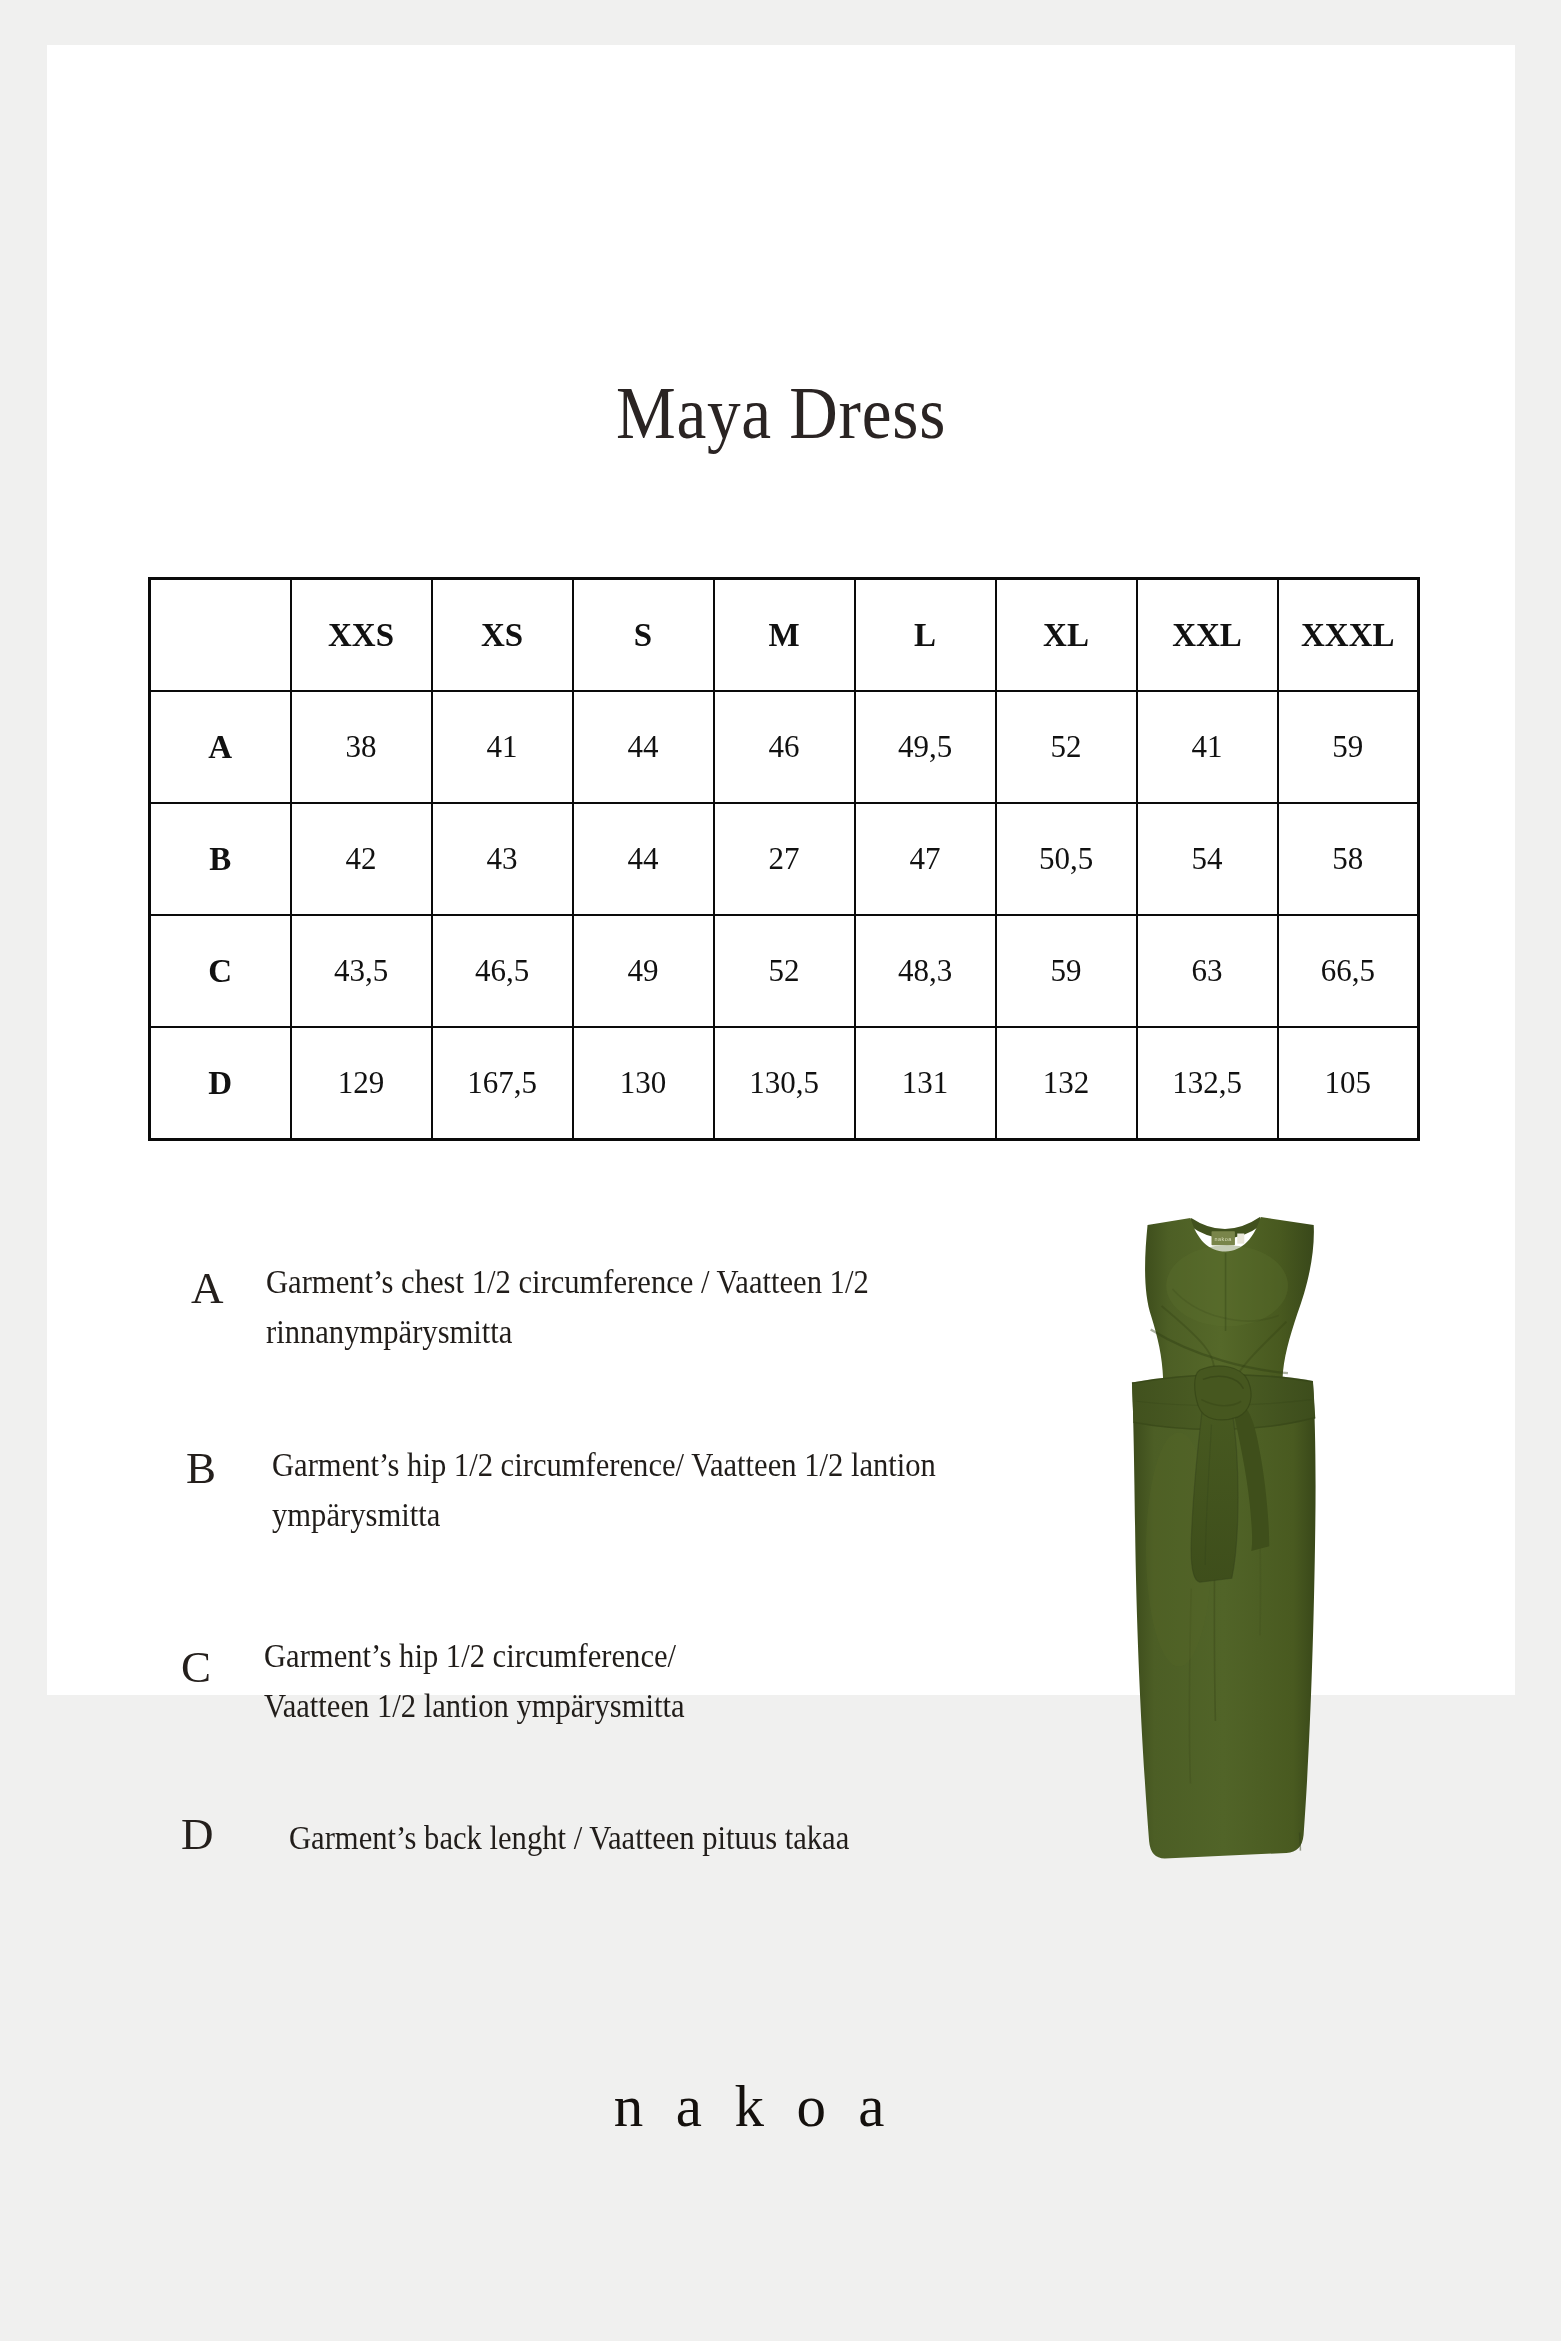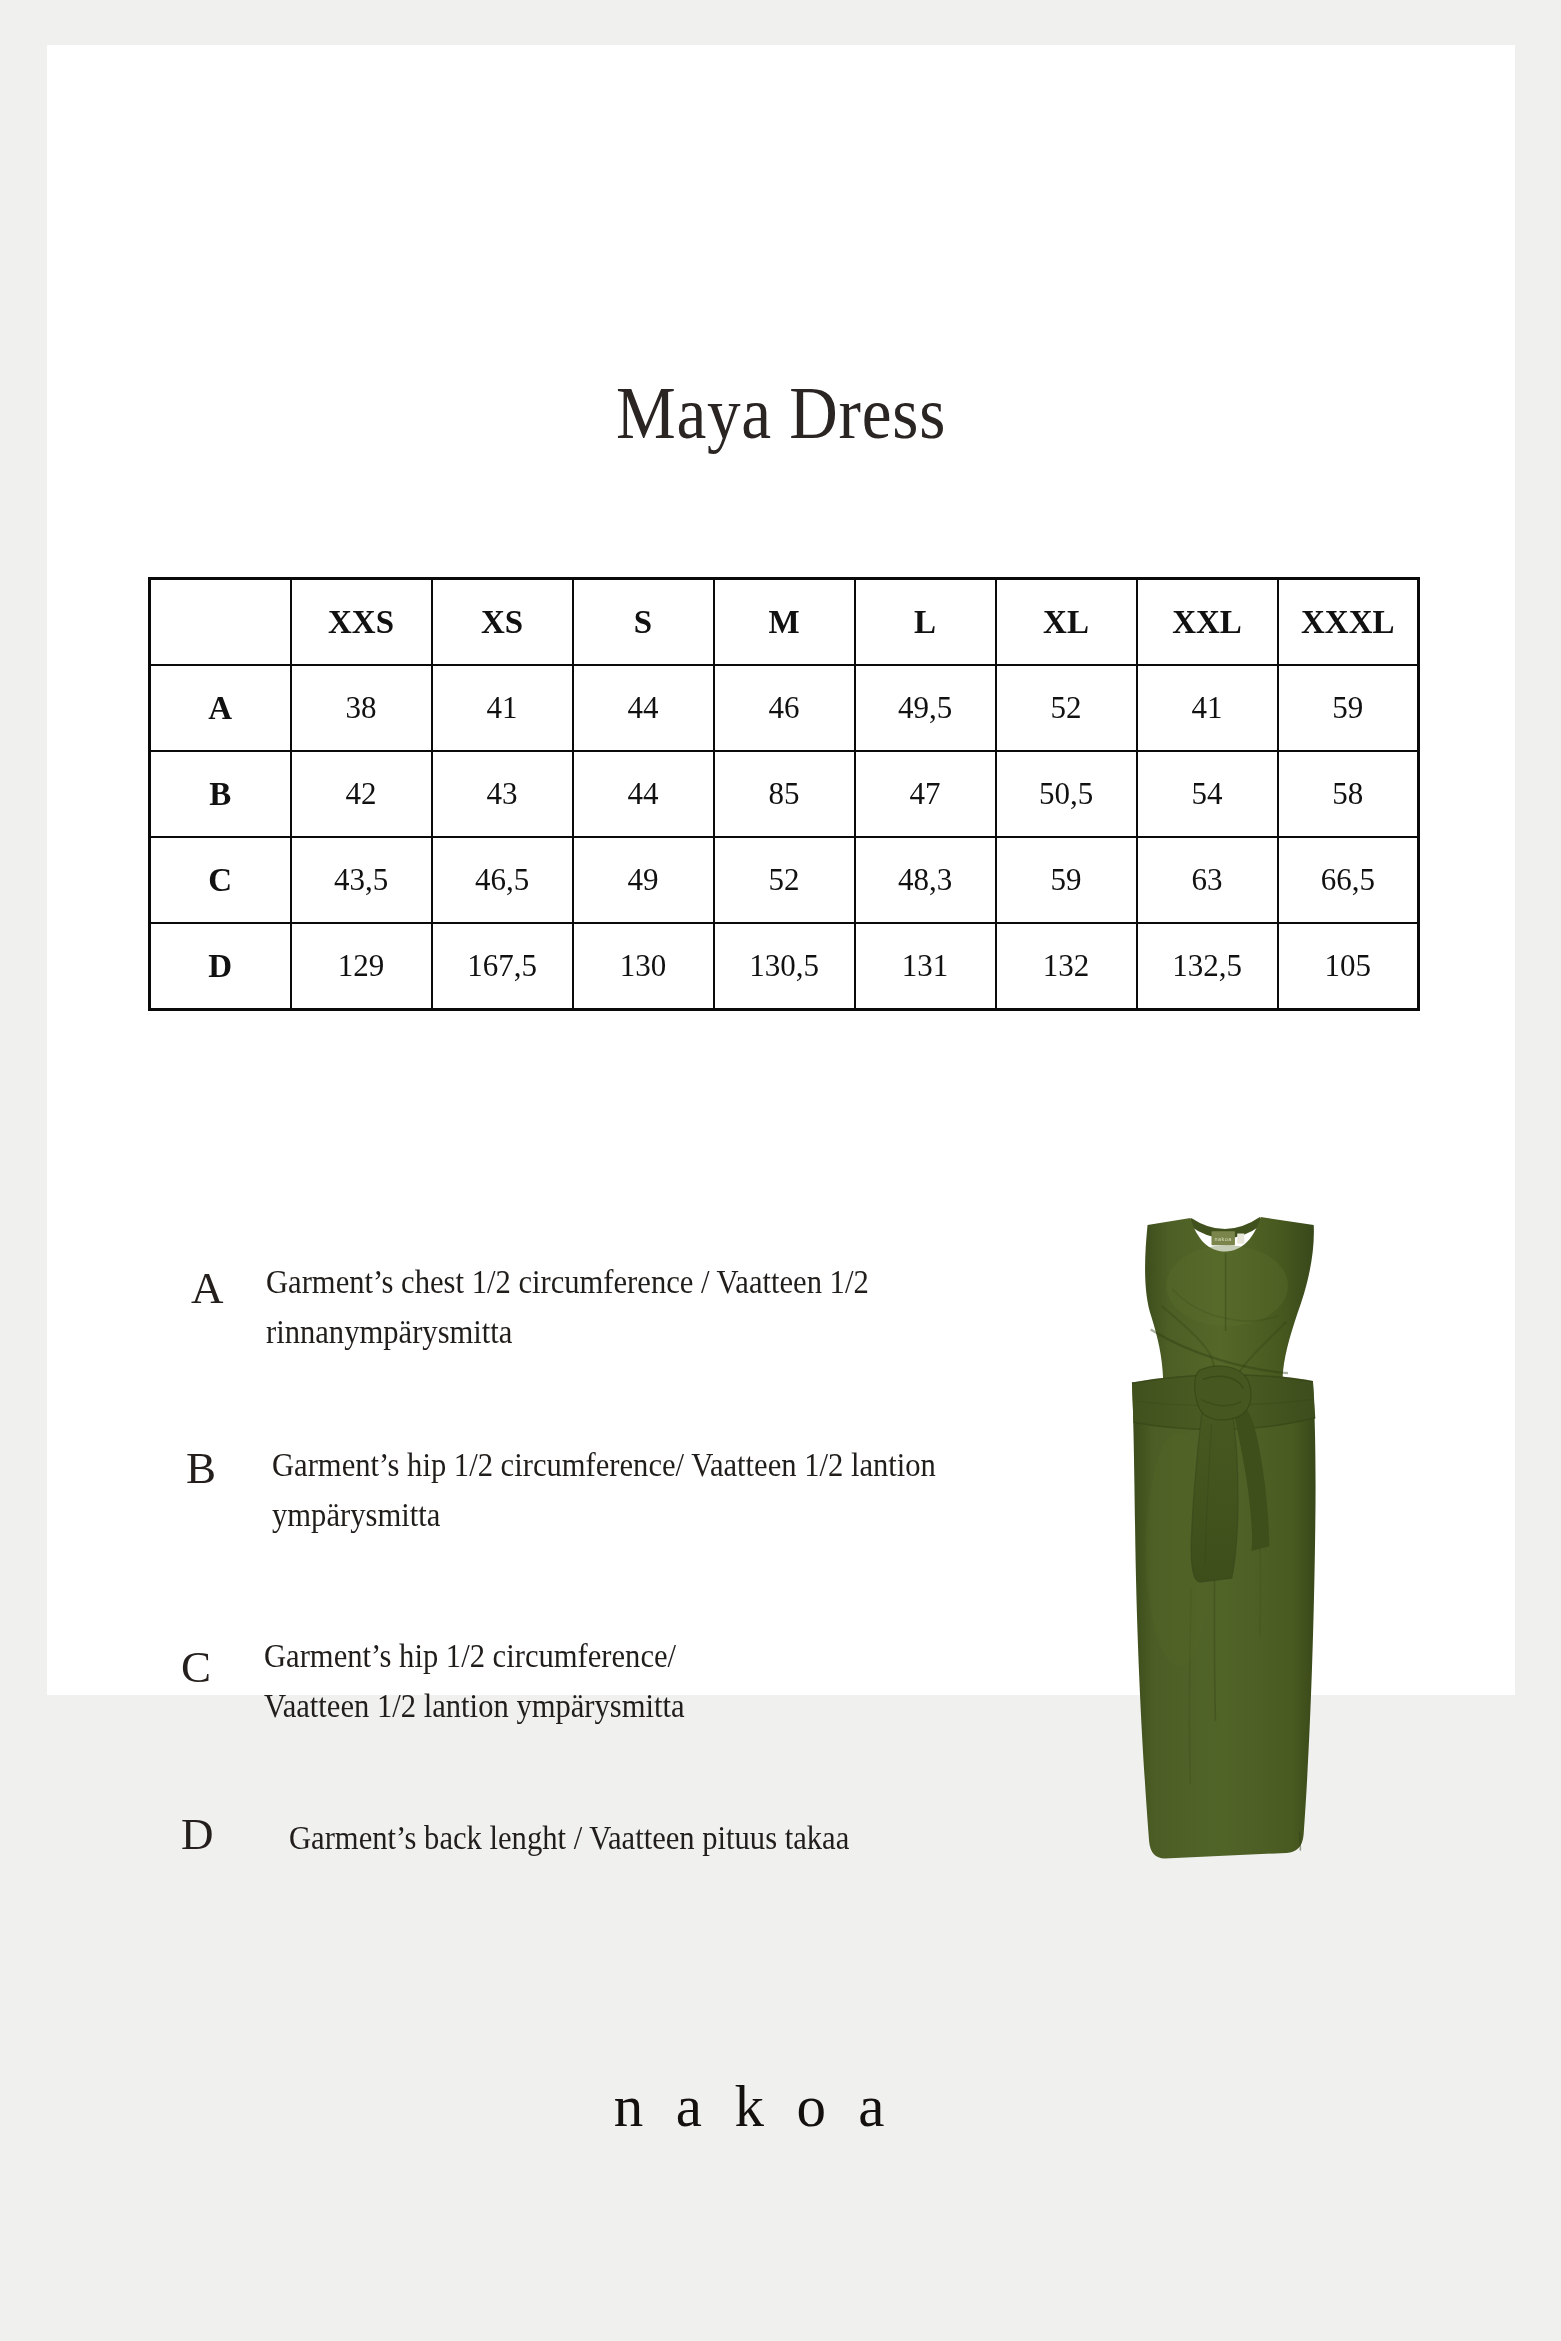--- a/index.html
+++ b/index.html
@@ -25,21 +25,21 @@
   
   table.sizes{
     position:absolute;left:101px;top:532px;width:1265px;
     border-collapse:collapse;table-layout:fixed;
     border:3.9px solid #0a0a0a;
   }
   table.sizes td{
     border:2.3px solid #0a0a0a;
     text-align:center;vertical-align:middle;
     font-size:31px;color:#111111;
-    height:84px;padding:0;
+    height:84px;padding:13px;
   }
   table.sizes tr.head td{height:84px;font-weight:bold;font-size:33px;}
   table.sizes td.rowlabel{font-weight:bold;font-size:33px;}
   
   .legend-letter{
     position:absolute;font-size:45px;line-height:45px;color:#241f1c;
   }
   .legend-text{
     position:absolute;font-size:34px;line-height:50px;color:#211d1a;
     transform:scaleX(.9);transform-origin:left top;white-space:nowrap;
@@ -94,21 +94,21 @@
       <td>49,5</td>
       <td>52</td>
       <td>41</td>
       <td>59</td>
     </tr>
     <tr>
       <td class="rowlabel">B</td>
       <td>42</td>
       <td>43</td>
       <td>44</td>
-      <td>85</td>
+      <td>27</td>
       <td>47</td>
       <td>50,5</td>
       <td>54</td>
       <td>58</td>
     </tr>
     <tr>
       <td class="rowlabel">C</td>
       <td>43,5</td>
       <td>46,5</td>
       <td>49</td>

